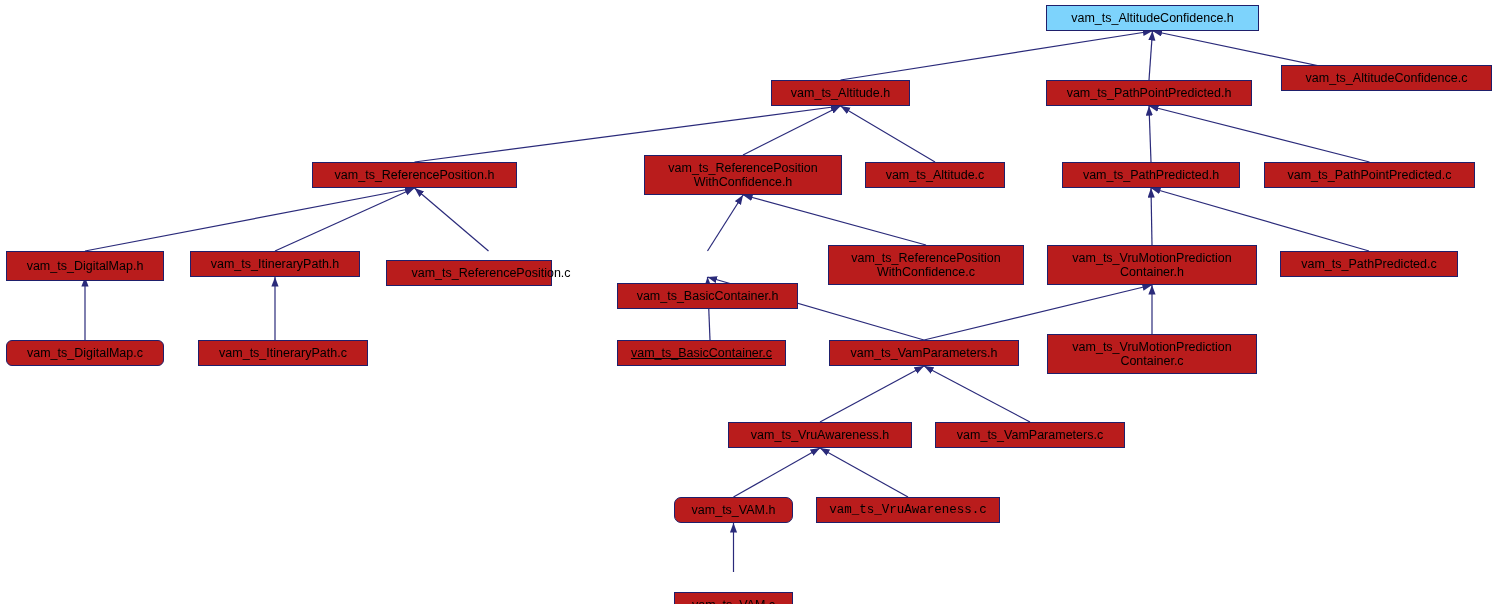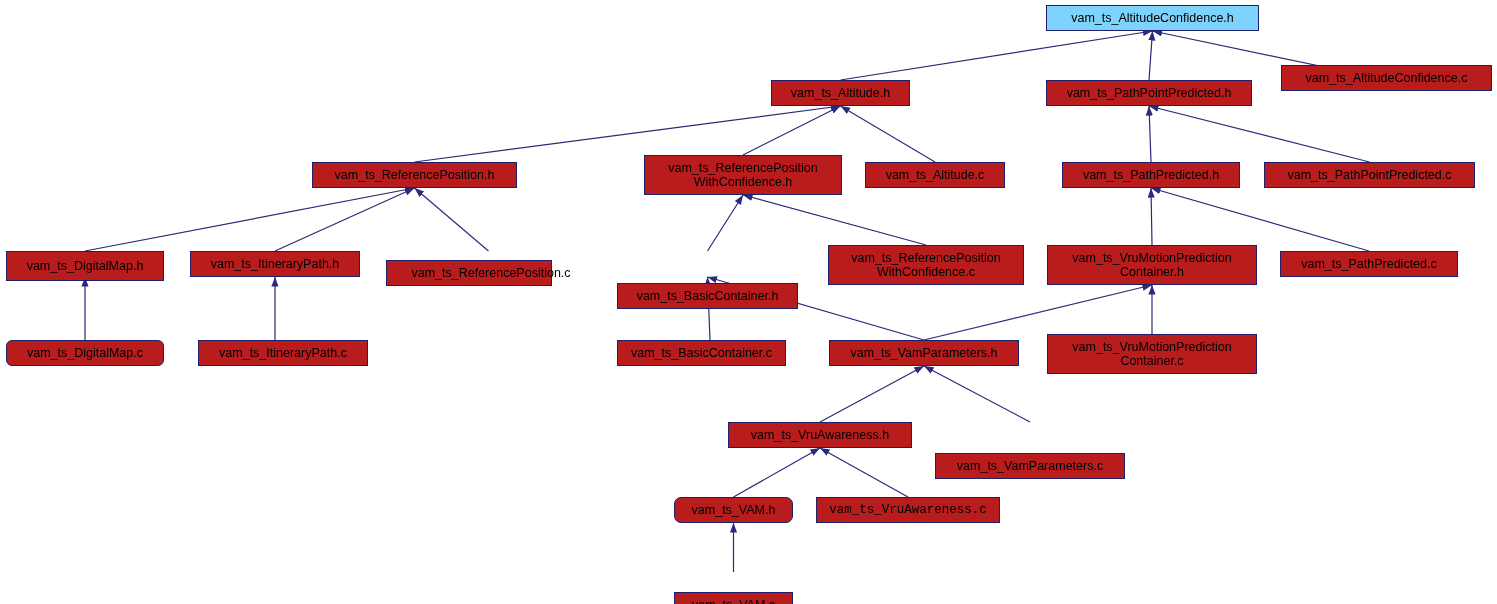--- a/index.html
+++ b/index.html
@@ -96,23 +96,23 @@
       <div class="node" style="left: 190px; top: 251px; width: 170px; height: 26px;">vam_ts_ItineraryPath.h</div>
       <div class="node" style="left: 386px; top: 260px; width: 166px; height: 26px; padding-left: 48px;">vam_ts_ReferencePosition.c</div>
       <div class="node" style="left: 617px; top: 251px; width: 181px; height: 26px; margin-top: 32px;">vam_ts_BasicContainer.h</div>
       <div class="node" style="left: 828px; top: 245px; width: 196px; height: 40px;">vam_ts_ReferencePosition
 WithConfidence.c</div>
       <div class="node" style="left: 1047px; top: 245px; width: 210px; height: 40px;">vam_ts_VruMotionPrediction
 Container.h</div>
       <div class="node" style="left: 1280px; top: 251px; width: 178px; height: 26px;">vam_ts_PathPredicted.c</div>
       <div class="node" style="left: 6px; top: 340px; width: 158px; height: 26px; border-radius: 6px;">vam_ts_DigitalMap.c</div>
       <div class="node" style="left: 190px; top: 340px; width: 170px; height: 26px; margin-left: 8px;">vam_ts_ItineraryPath.c</div>
-      <div class="node" style="left: 617px; top: 340px; width: 169px; height: 26px;">vam_ts_BasicContainer.c</div>
+      <div class="node" style="left: 617px; top: 340px; width: 169px; height: 26px; text-decoration: underline;">vam_ts_BasicContainer.c</div>
       <div class="node" style="left: 829px; top: 340px; width: 190px; height: 26px;">vam_ts_VamParameters.h</div>
       <div class="node" style="left: 1047px; top: 334px; width: 210px; height: 40px;">vam_ts_VruMotionPrediction
 Container.c</div>
       <div class="node" style="left: 728px; top: 422px; width: 184px; height: 26px;">vam_ts_VruAwareness.h</div>
-      <div class="node" style="left: 935px; top: 422px; width: 190px; height: 26px; margin-top: 31px;">vam_ts_VamParameters.c</div>
+      <div class="node" style="left: 935px; top: 422px; width: 190px; height: 26px;">vam_ts_VamParameters.c</div>
       <div class="node" style="left: 674px; top: 497px; width: 119px; height: 26px; border-radius: 7px;">vam_ts_VAM.h</div>
       <div class="node" style="left: 816px; top: 497px; width: 184px; height: 26px; font-family: Liberation Mono, monospace;">vam_ts_VruAwareness.c</div>
       <div class="node" style="left: 674px; top: 592px; width: 119px; height: 26px;">vam_ts_VAM.c</div>
     </div>
 </div>
 
 </body></html>

